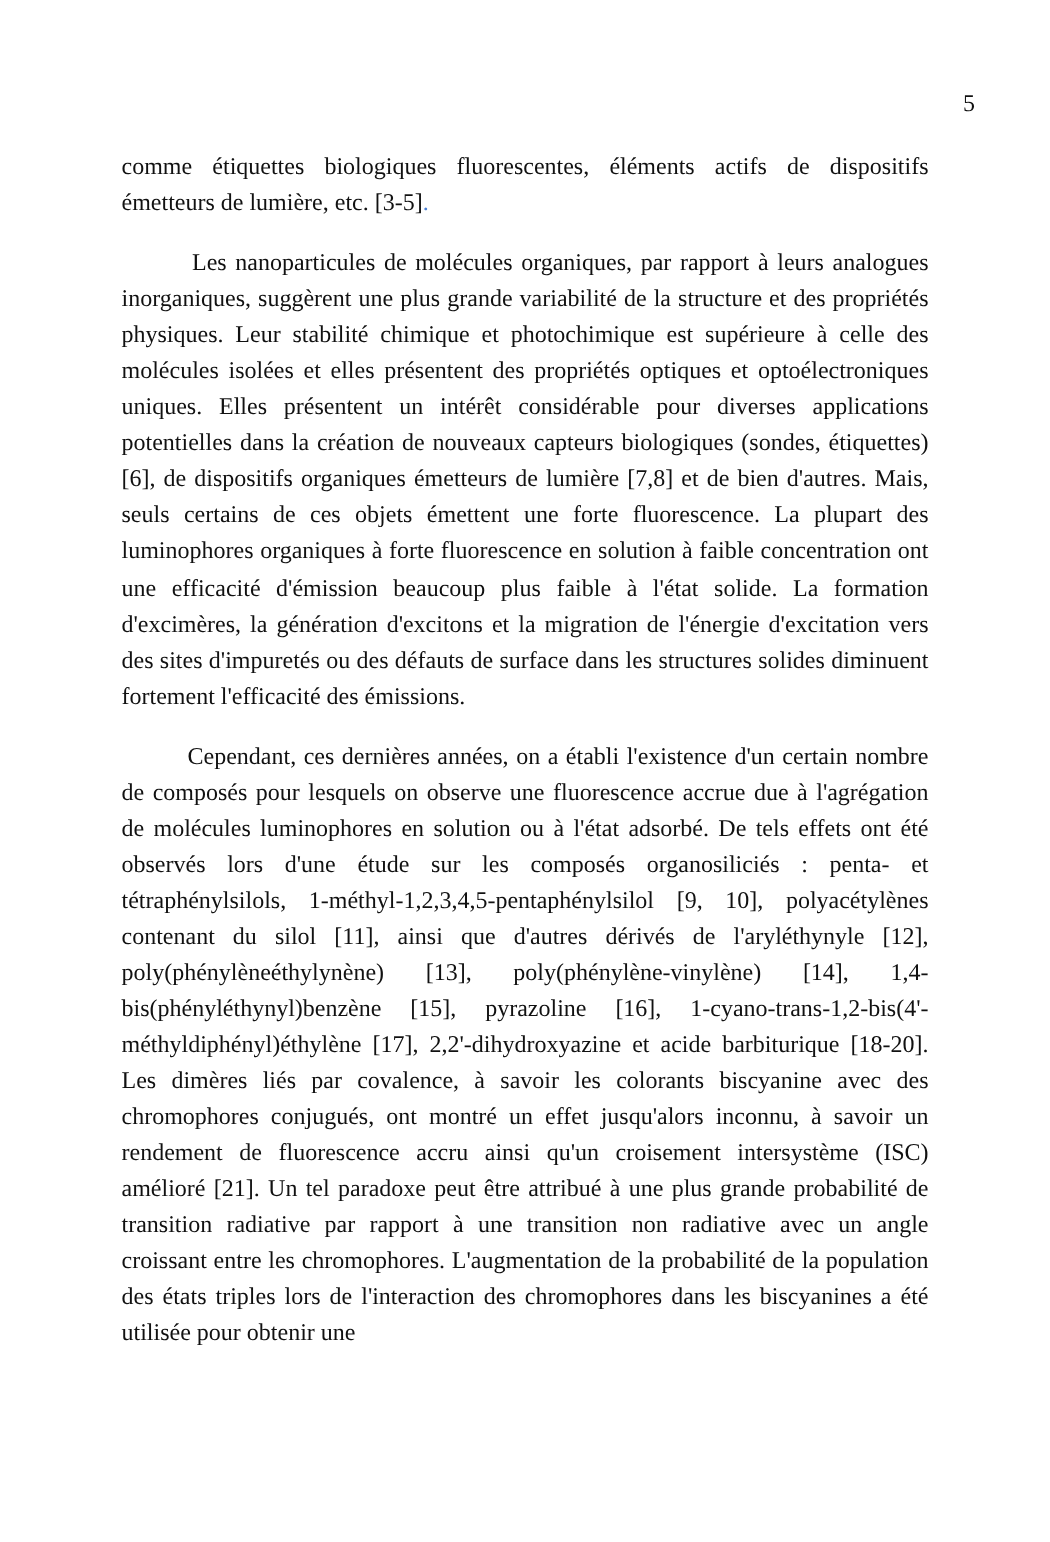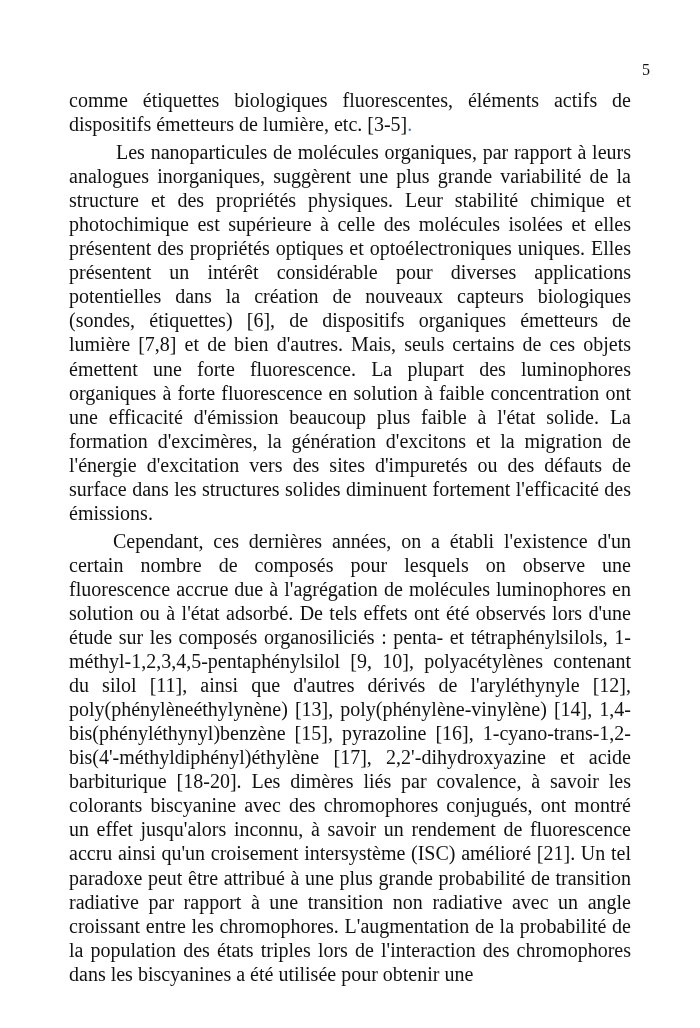--- a/index.html
+++ b/index.html
@@ -1,21 +1,21 @@
 <!DOCTYPE html>
 <html><head>
 <meta charset="utf-8">
 <style>
   html, body { margin: 0; padding: 0; background: #ffffff; }
   body { width: 700px; height: 1028px; position: relative; overflow: hidden;
          font-family: "Liberation Serif", "DejaVu Serif", serif; color: #111; }
   .page-number { position: absolute; top: 58px; left: 620px; width: 30px; text-align: right;
                  font-size: 16px; line-height: 24px; }
   .body-text { position: absolute; top: 84px; left: 65px; width: 570px; }
-  .para { margin: 4px; font-size: 20px; line-height: 24.05px; text-align: justify; }
+  .para { margin: 16px; font-size: 16px; line-height: 24.05px; text-align: justify; }
   .para.indent { text-indent: 47px; }
   .para.indent2 { text-indent: 44px; }
   .ref-dot { color: #4a7fd4; }
 </style>
 </head>
 <body>
 
 <div>
   <div class="page-number">5</div>
 

